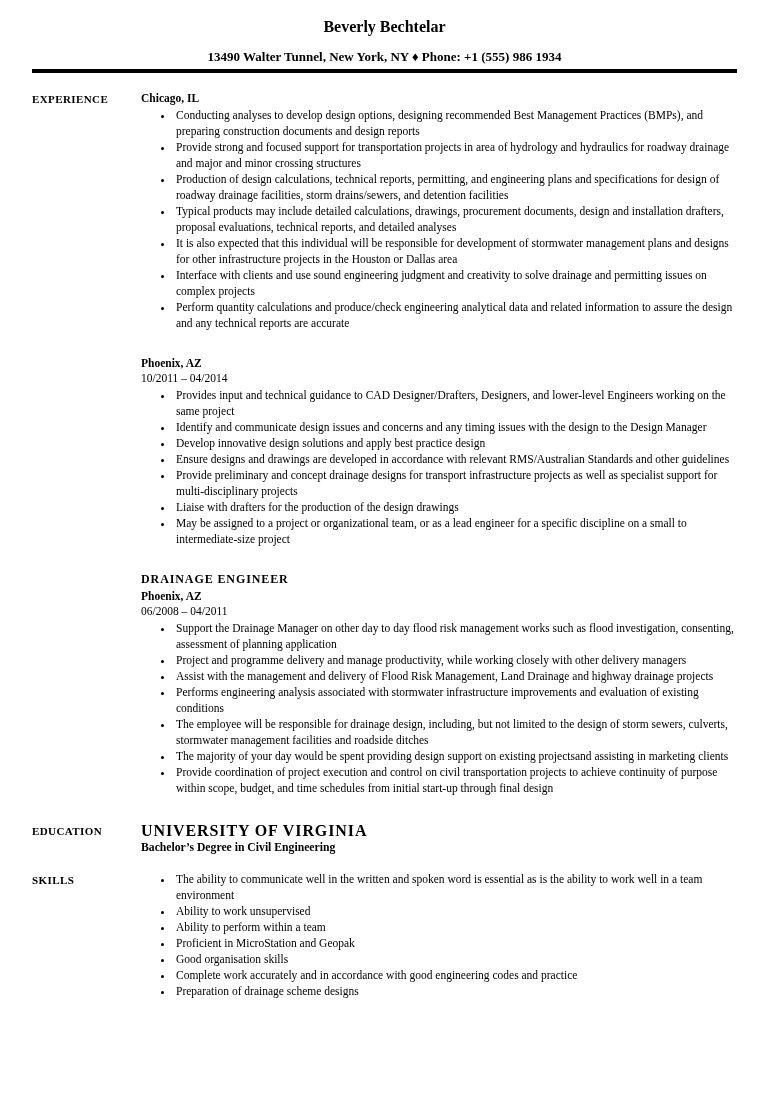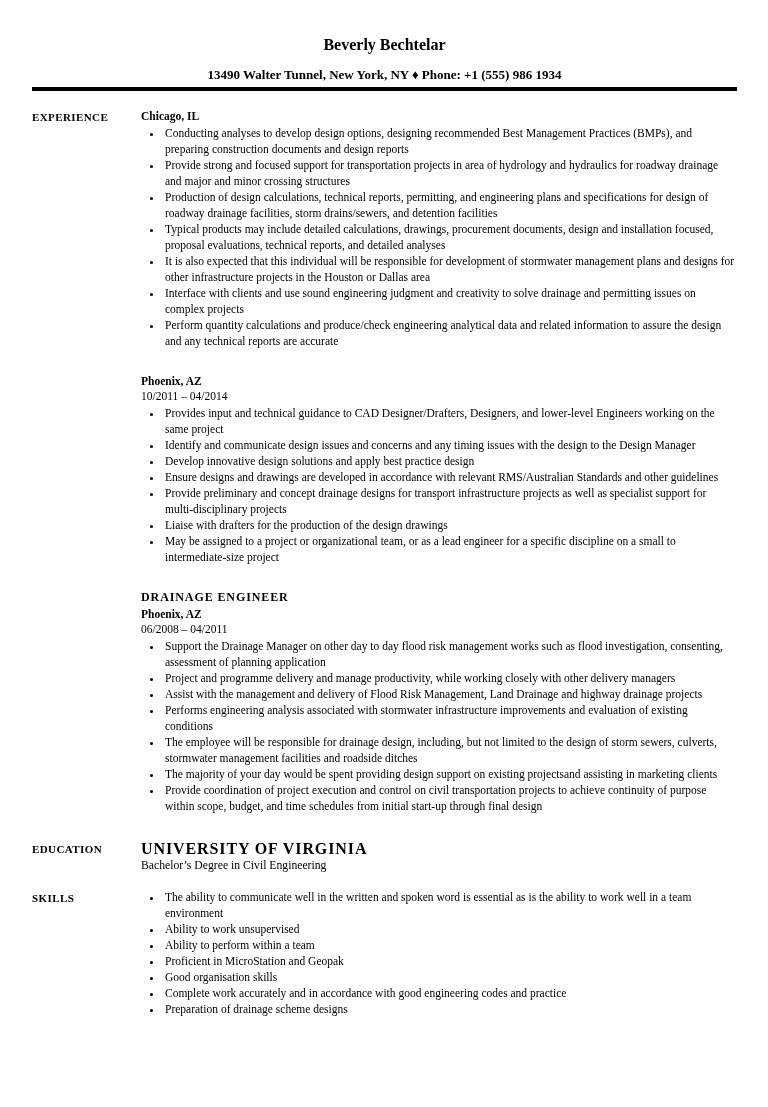--- a/index.html
+++ b/index.html
@@ -8,21 +8,21 @@
     width: 768px;
     height: 1107px;
     background: #ffffff;
     overflow: hidden;
     font-family: "Liberation Serif", serif;
     color: #000;
   }
   .page {
     width: 768px;
     height: 1107px;
-    padding: 35px 31px 0 32px;
+    padding: 17px 31px 0 32px;
     overflow: hidden;
   }
   
   .hdr { text-align: center; }
   .name {
     font-size: 16px;
     font-weight: bold;
     margin: 0;
     line-height: 20px;
   }
@@ -74,32 +74,33 @@
   }
   ul.bullets {
     margin: 1px 0 0 0;
     padding-left: 22px;
     list-style-type: disc;
   }
   ul.bullets li {
     font-size: 11.5px;
     line-height: 16px;
     padding-left: 2px;
+    margin-left: 11px;
   }
   
   .edu-school {
     font-size: 16px;
     font-weight: bold;
     letter-spacing: 0.9px;
     margin: 0;
     line-height: 17px;
   }
   .edu-degree {
     font-size: 11.7px;
-    font-weight: normal;
+    font-weight: bold;
     line-height: 17px;
   }
   .row-skills ul.bullets { margin-top: 0; }
 </style>
 </head>
 <body>
 
 <div class="page">
 
   <div class="hdr">
@@ -111,21 +112,21 @@
   <section class="row row-experience">
     <div class="sec-label">EXPERIENCE</div>
     <div class="sec-content">
 
       <article class="job">
         <div class="job-loc">Chicago, IL</div>
         <ul class="bullets">
           <li>Conducting analyses to develop design options, designing recommended Best Management Practices (BMPs), and preparing construction documents and design reports</li>
           <li>Provide strong and focused support for transportation projects in area of hydrology and hydraulics for roadway drainage and major and minor crossing structures</li>
           <li>Production of design calculations, technical reports, permitting, and engineering plans and specifications for design of roadway drainage facilities, storm drains/sewers, and detention facilities</li>
-          <li>Typical products may include detailed calculations, drawings, procurement documents, design and installation focused, proposal evaluations, technical reports, and detailed analyses</li>
+          <li>Typical products may include detailed calculations, drawings, procurement documents, design and installation drafters, proposal evaluations, technical reports, and detailed analyses</li>
           <li>It is also expected that this individual will be responsible for development of stormwater management plans and designs for other infrastructure projects in the Houston or Dallas area</li>
           <li>Interface with clients and use sound engineering judgment and creativity to solve drainage and permitting issues on complex projects</li>
           <li>Perform quantity calculations and produce/check engineering analytical data and related information to assure the design and any technical reports are accurate</li>
         </ul>
       </article>
 
       <article class="job">
         <div class="job-loc">Phoenix, AZ</div>
         <div class="job-dates">10/2011 – 04/2014</div>
         <ul class="bullets">

